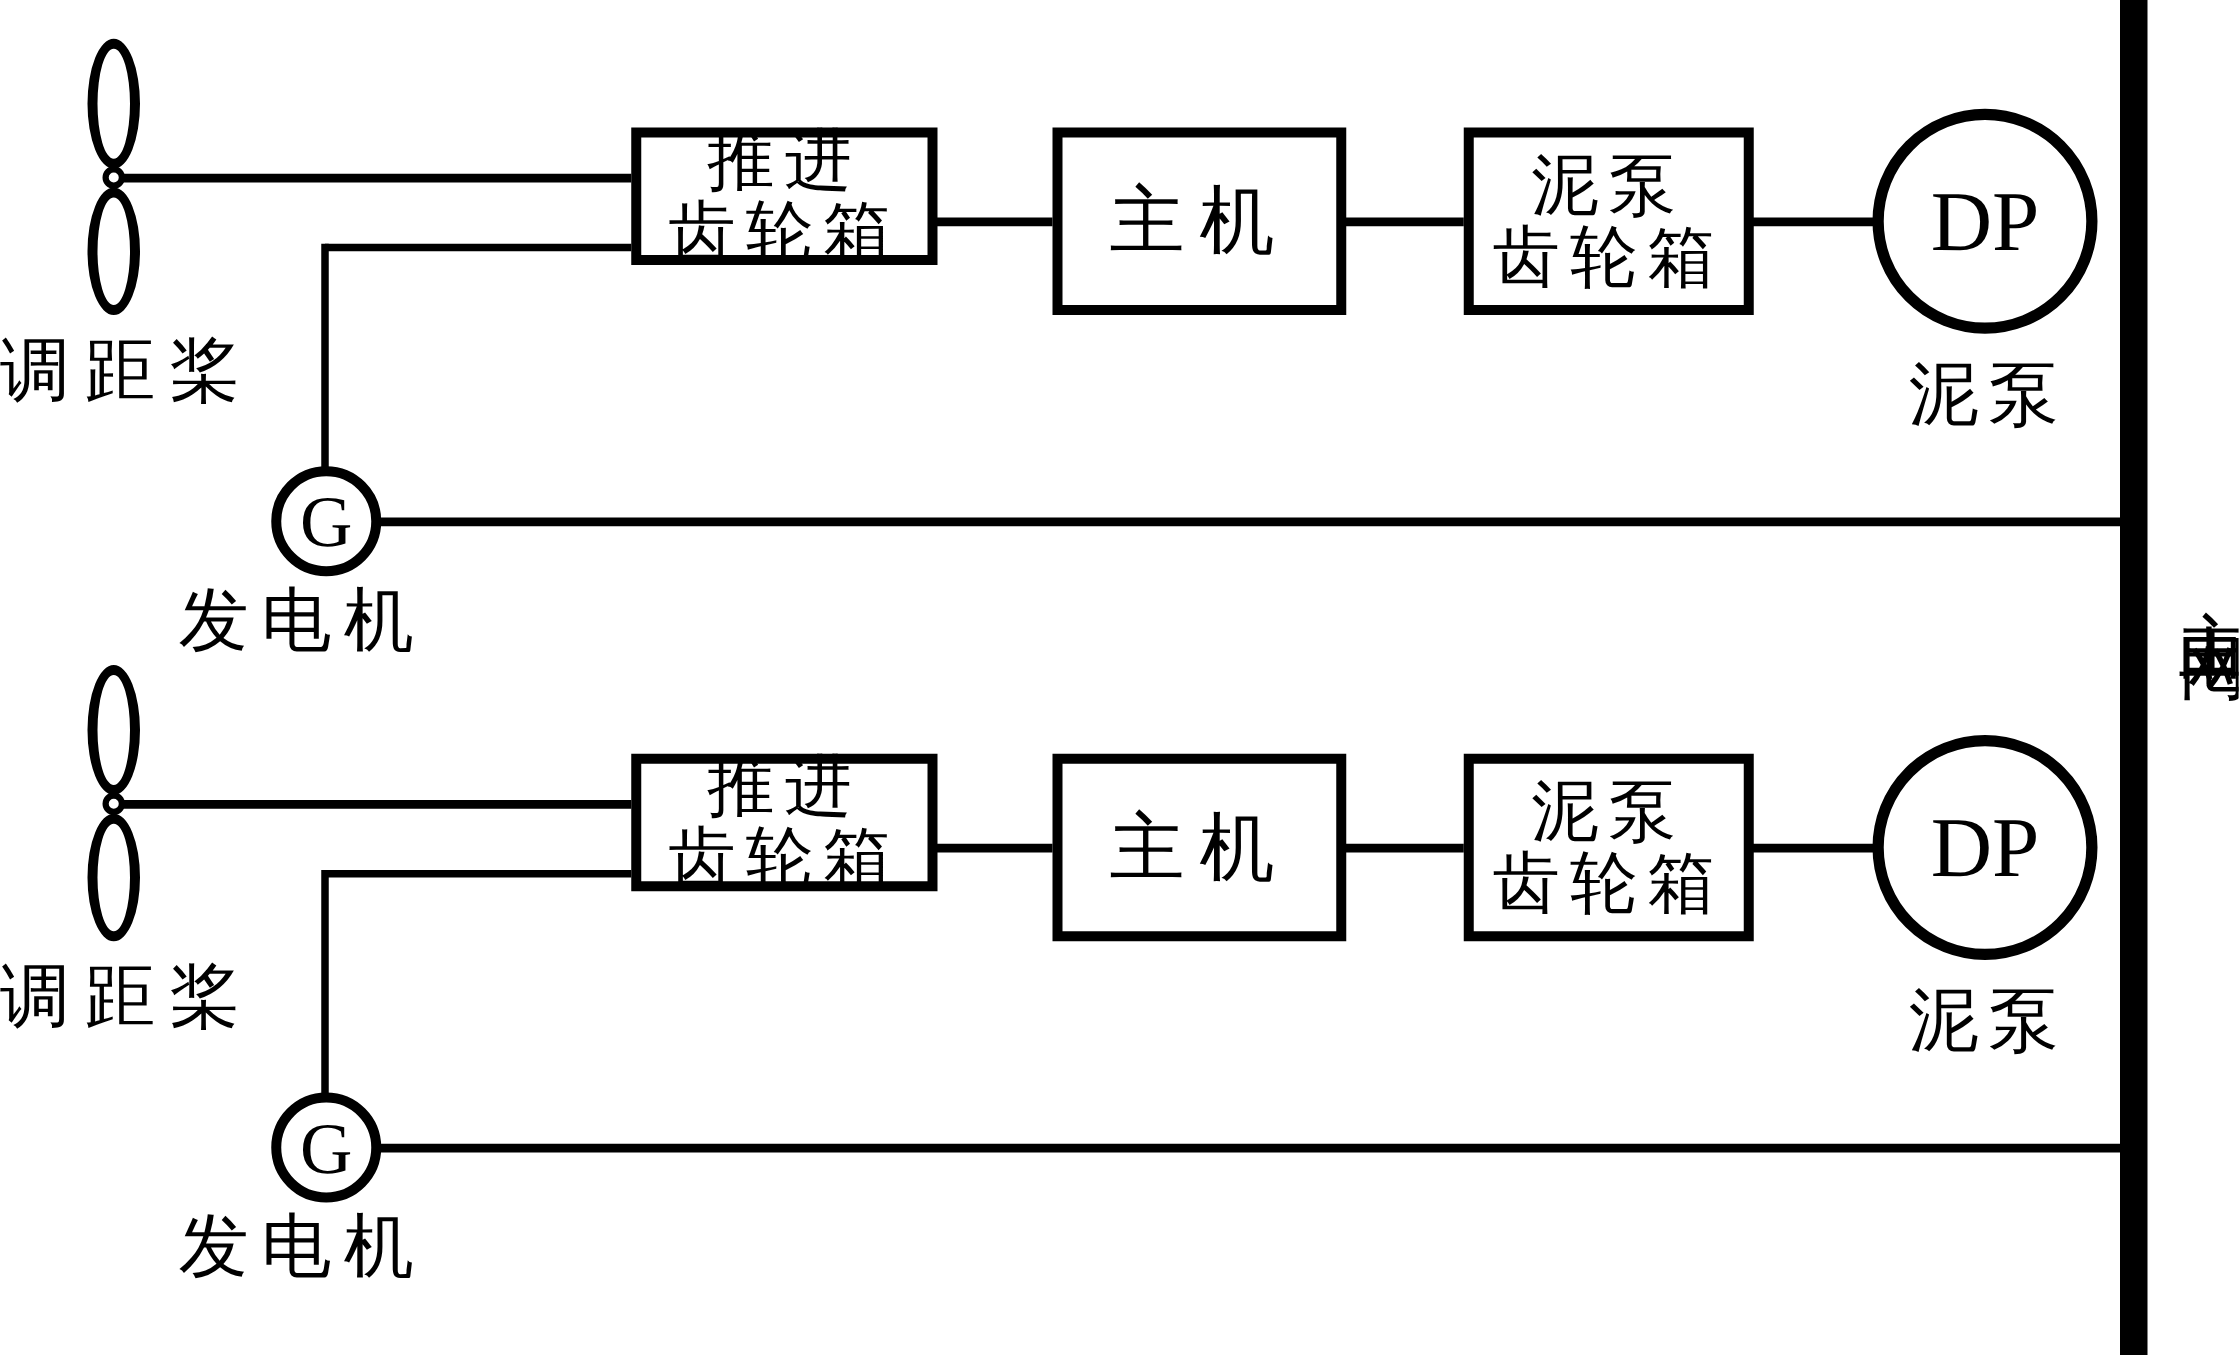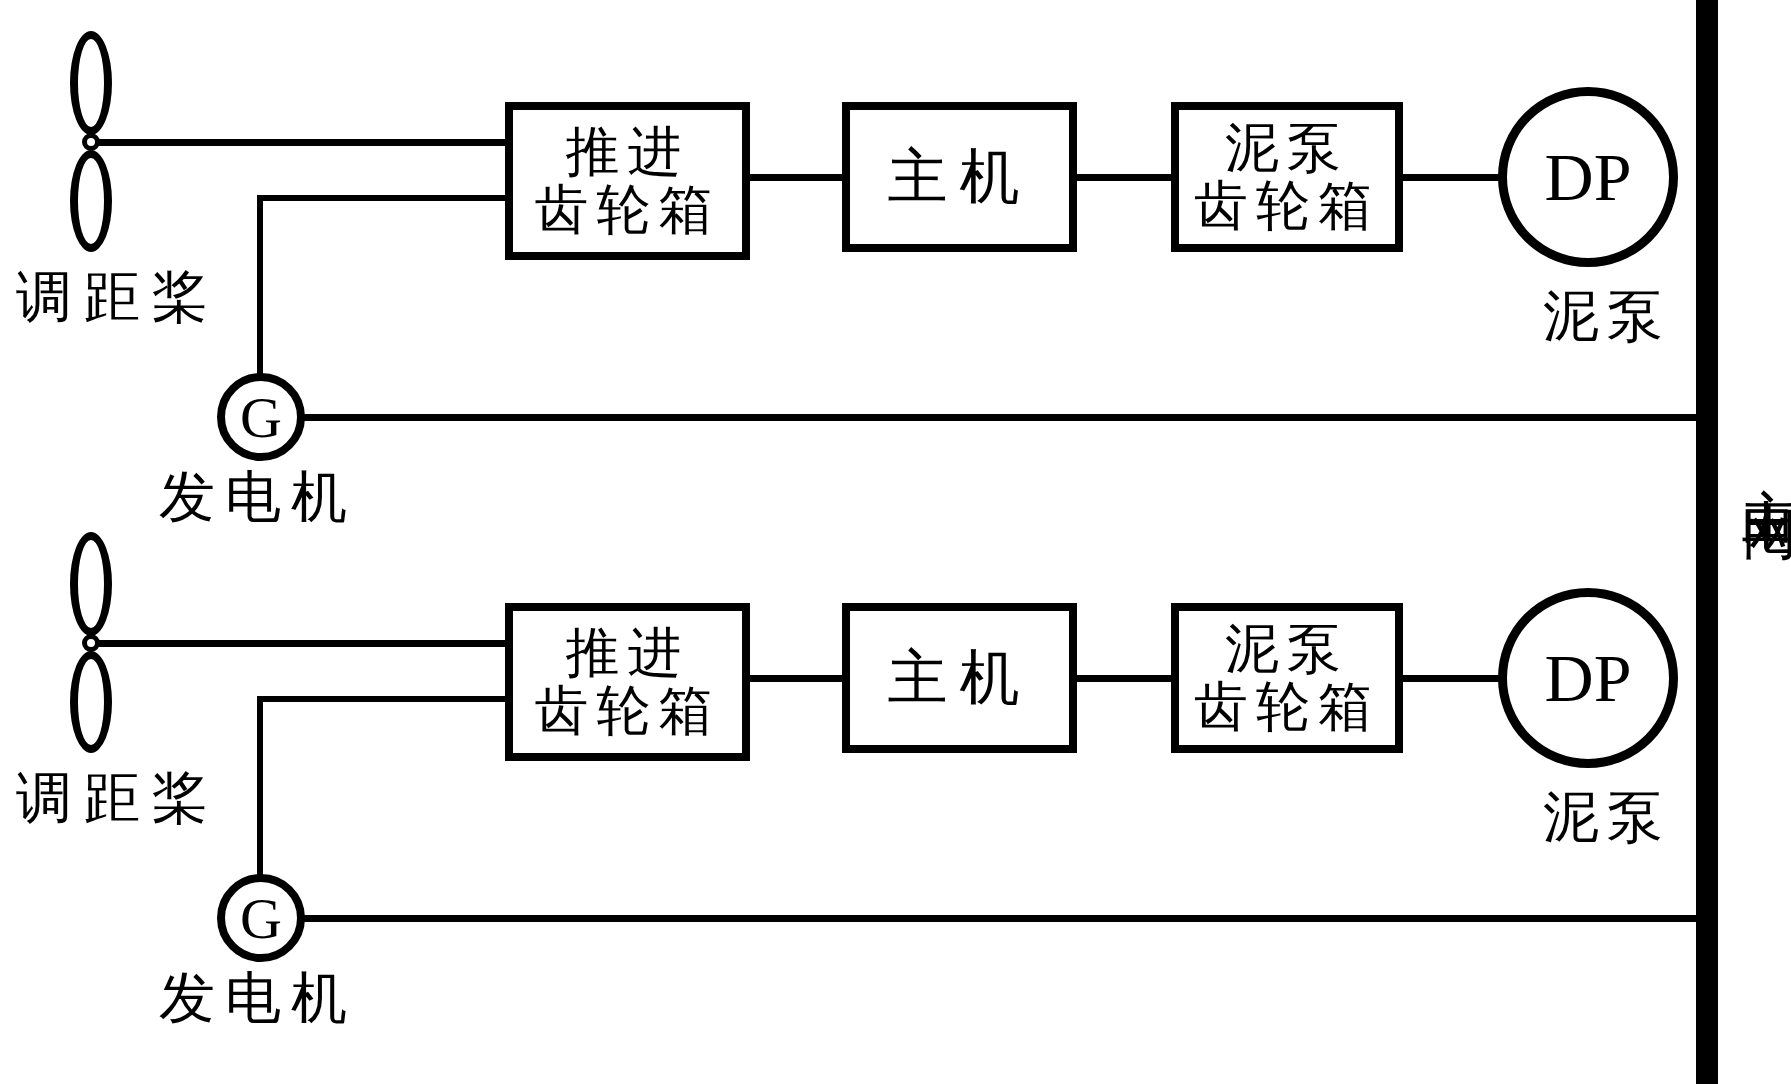--- a/index.html
+++ b/index.html
@@ -96,21 +96,20 @@
     background: #ffffff;
   }
 
   
   .label {
     position: absolute;
     font-size: 56px;
     line-height: 60px;
     white-space: nowrap;
     text-align: center;
-    margin-left: 16px;
   }
   .prop-label  { left: 0;     width: 196px; letter-spacing: 12px; }
   .gen-label   { left: 92px; width: 300px; letter-spacing: 10px; }
   .pump-label  { left: 1491px; width: 200px; letter-spacing: 8px; }
 
   
   .bus-bar {
     position: absolute;
     left: 1696px;
     top: 0;
@@ -129,21 +128,21 @@
     white-space: nowrap;
   }
 
   
   .blade-top      { left: 70px;  top: 31px;  width: 42px;  height: 104px; }
   .blade-bottom   { left: 70px;  top: 150px; width: 42px;  height: 102px; }
   .hub-pos        { left: 82px;  top: 133px; }
   .shaft-line     { left: 96px;  top: 139px; width: 413px; height: 7px; }
   .feed-h         { left: 260px; top: 195px; width: 249px; height: 6px; }
   .feed-v         { left: 257px; top: 195px; width: 6px;   height: 181px; }
-  .gearbox1-box   { left: 505px; top: 102px; width: 245px; height: 158px; }
+  .gearbox1-box   { left: 505px; top: 102px; width: 245px; height: 110px; }
   .conn1          { left: 748px; top: 174px; width: 96px;  height: 7px; }
   .engine-box     { left: 842px; top: 102px; width: 235px; height: 150px; }
   .conn2          { left: 1075px; top: 174px; width: 98px; height: 7px; }
   .gearbox2-box   { left: 1171px; top: 102px; width: 232px; height: 150px; }
   .conn3          { left: 1401px; top: 174px; width: 99px; height: 7px; }
   .dp-pos         { left: 1498px; top: 87px; }
   .pump-label-pos { top: 286px; }
   .g-pos          { left: 217px; top: 373px; }
   .g-bus-line     { left: 303px; top: 414px; width: 1393px; height: 7px; }
   .gen-label-pos  { top: 467px; }

